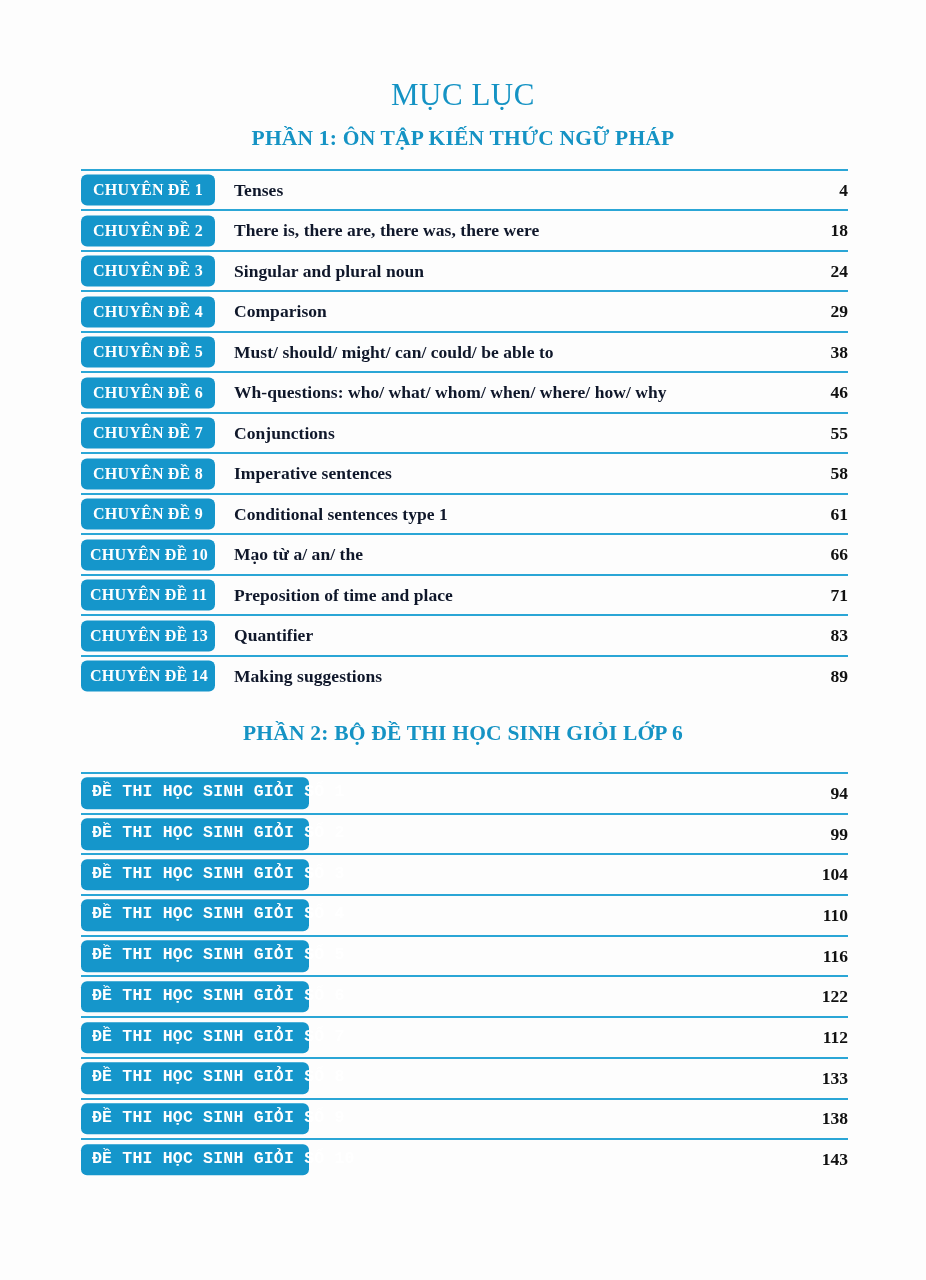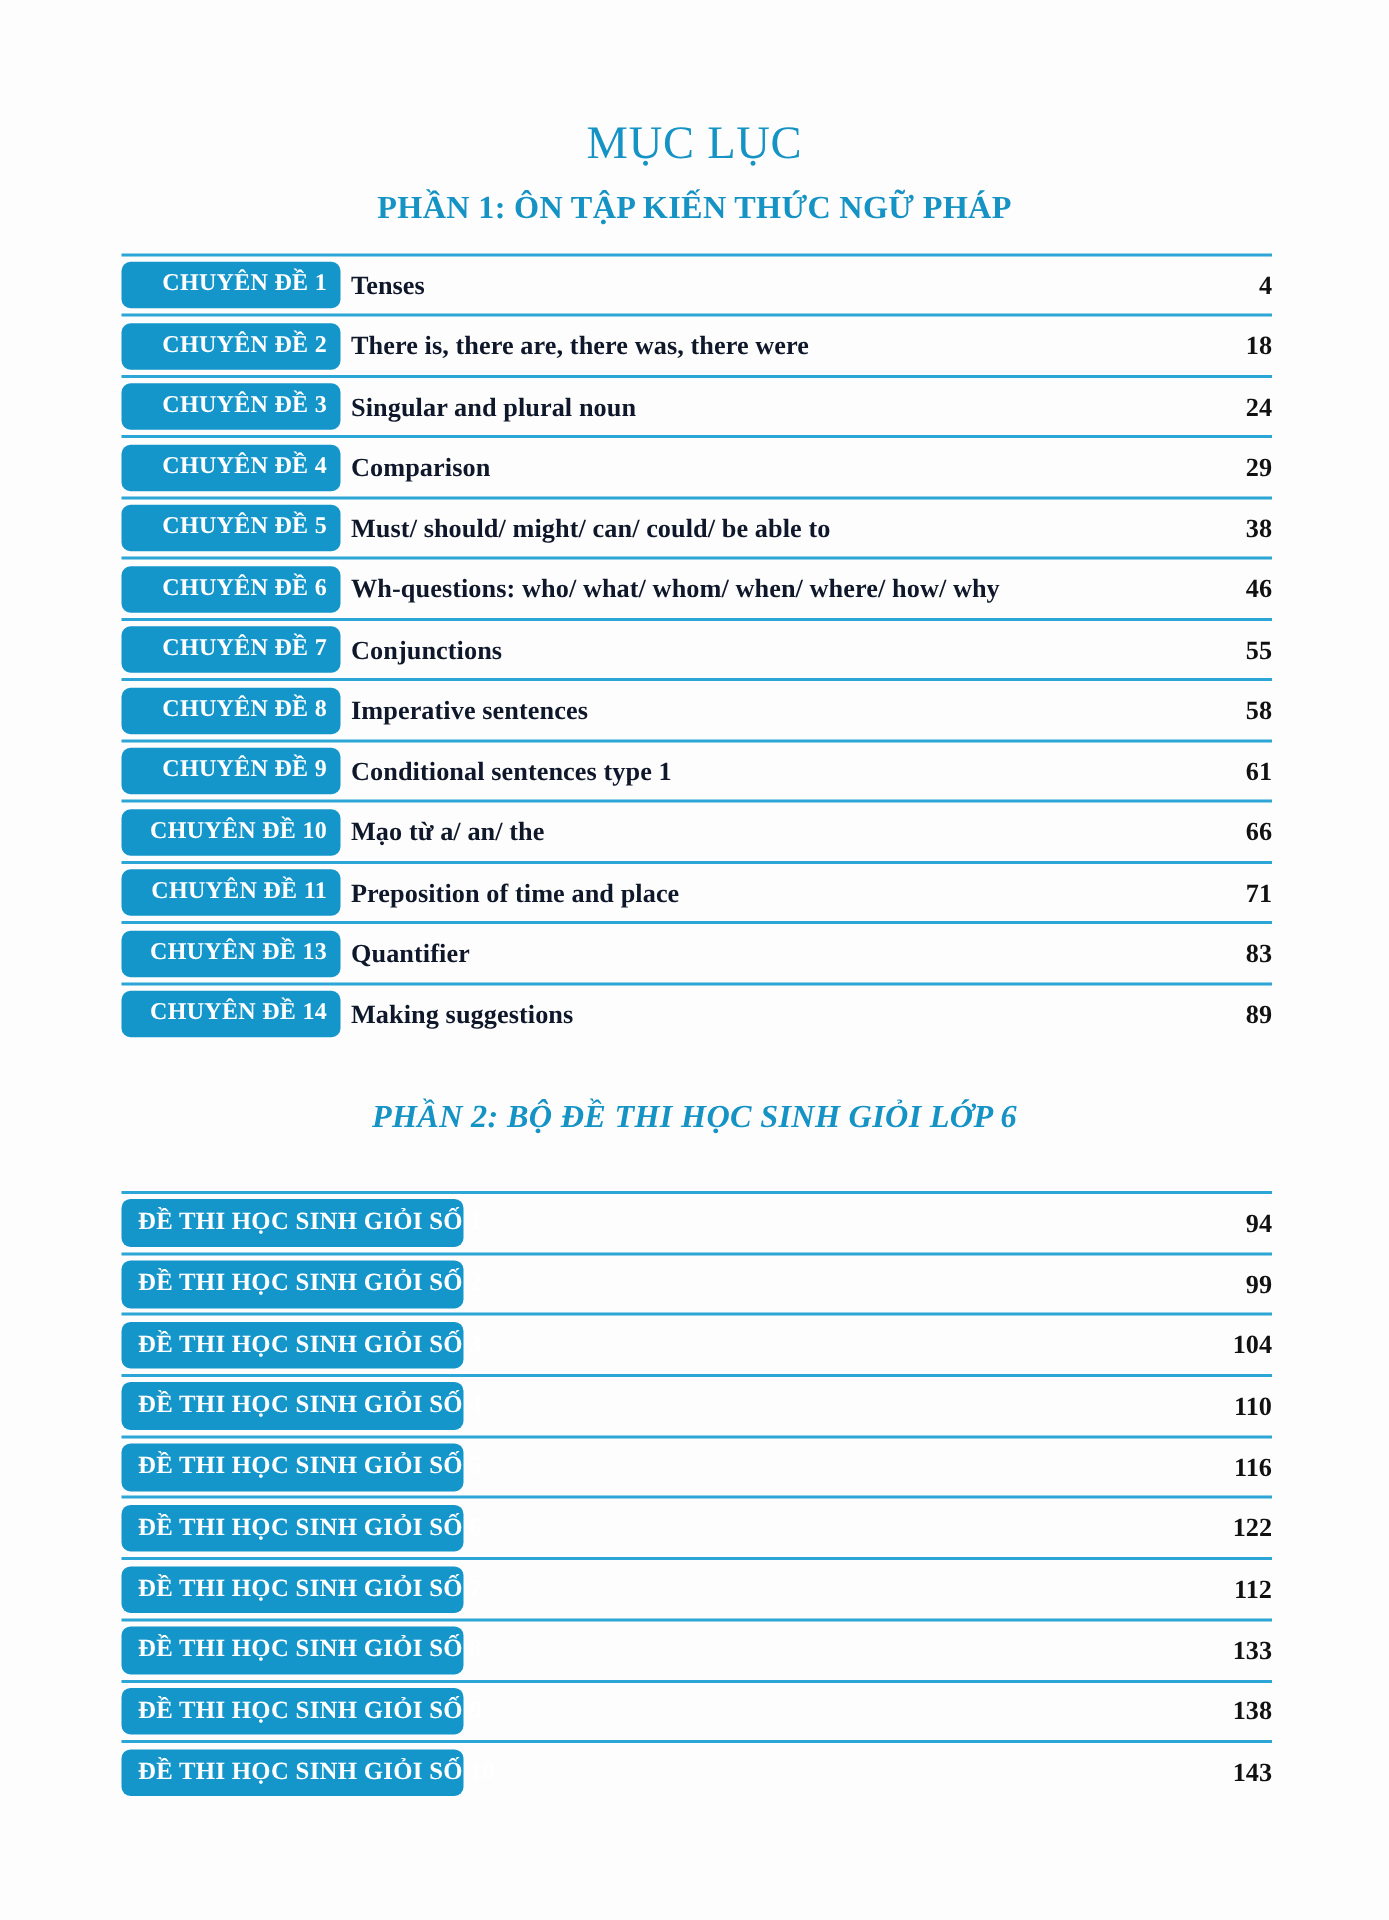--- a/index.html
+++ b/index.html
@@ -43,24 +43,23 @@
     font-weight: bold;
     letter-spacing: 0.2px;
     line-height: 1.15;
   }
 
   .part-1-heading {
     margin: 14px 0 0 0;
   }
 
   .part-2-heading {
-    margin: 15px;
+    margin: 4px;
     padding-top: 22px;
     padding-bottom: 22px;
-    font-style: italic;
   }
 
   
   .toc {
     margin: 0;
     padding: 0;
     list-style: none;
   }
 
   .toc-part1 {
@@ -95,29 +94,29 @@
     letter-spacing: 0.2px;
     border-radius: 6px;
     padding: 7px 9px 8px 9px;
     white-space: nowrap;
     text-align: center;
     box-sizing: border-box;
     z-index: 2;
   }
 
   .toc-part1 .badge {
-    width: 146px;
-    text-align: right;
+    width: 134px;
   }
 
   .toc-part2 .badge {
     width: 228px;
     font-size: 16.5px;
     text-align: left;
     padding-left: 11px;
+    font-family: Liberation Mono, monospace;
   }
 
   
   .entry-title {
     margin-left: 153px;
     font-size: 17.5px;
     font-weight: bold;
     color: #0f172a;
     letter-spacing: 0.05px;
     white-space: nowrap;

